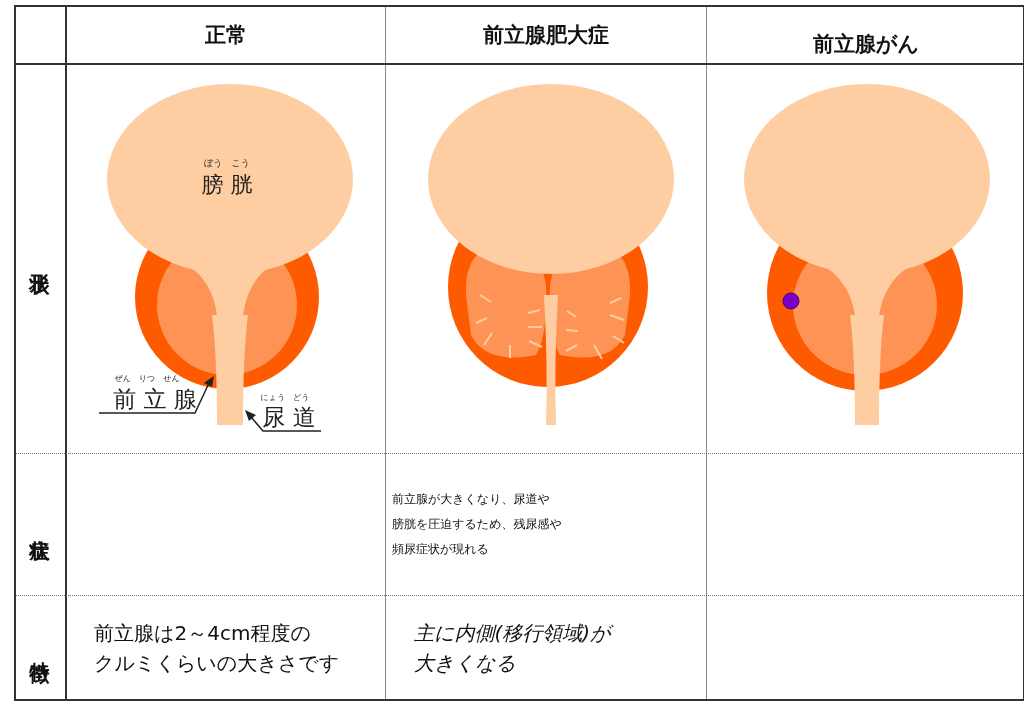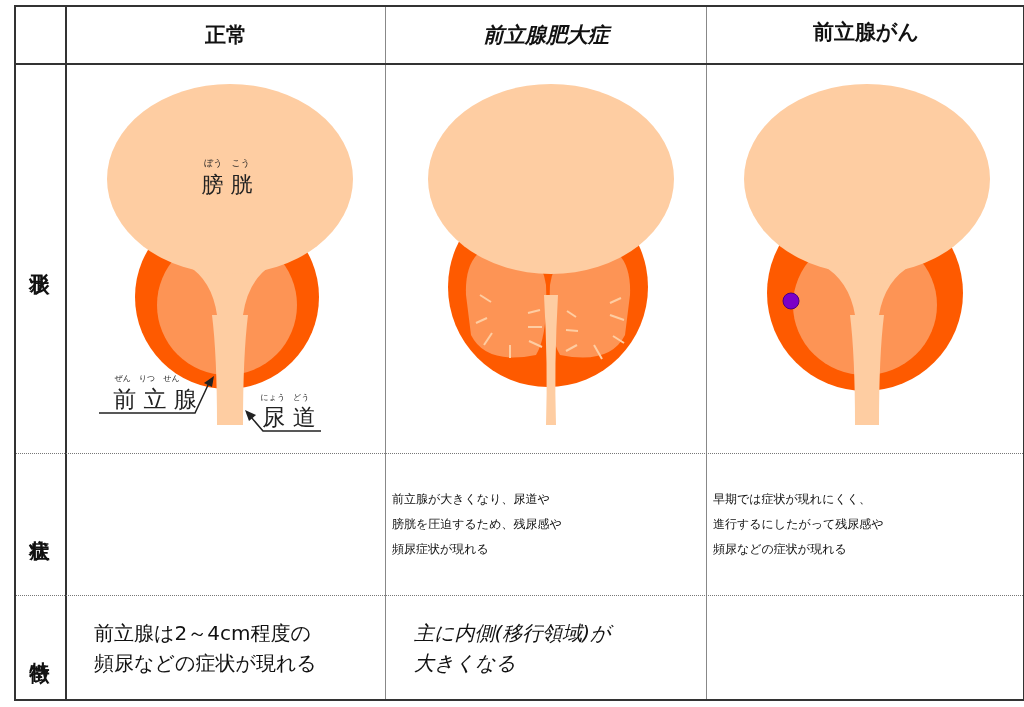--- a/index.html
+++ b/index.html
@@ -28,22 +28,22 @@
   <div class="vline dark" style="left:49px;"></div>
   <div class="vline" style="left:369px;"></div>
   <div class="vline" style="left:690px;"></div>
 
   <div class="hline solid" style="top:56px;"></div>
   <div class="hline dotted" style="top:446px;"></div>
   <div class="hline dotted" style="top:588px;"></div>
 
   <div class="cell hdr" style="left:0;top:0;width:49px;height:56px;"></div>
   <div class="cell hdr" style="left:51px;top:0;width:318px;height:56px;">正常</div>
-  <div class="cell hdr" style="left:370px;top:0;width:320px;height:56px;font-style:italic;">前立腺肥大症</div>
-  <div class="cell hdr" style="left:691px;top:0;width:318px;height:50px;">前立腺がん</div>
+  <div class="cell hdr" style="left:370px;top:0;width:320px;height:56px;">前立腺肥大症</div>
+  <div class="cell hdr" style="left:691px;top:12px;width:318px;height:50px;">前立腺がん</div>
 
   <div class="cell rowlabel" style="left:0;top:58px;width:49px;height:388px;">形状</div>
   <div class="cell rowlabel" style="left:0;top:447px;width:49px;height:141px;">症状</div>
   <div class="cell rowlabel" style="left:0;top:589px;width:49px;height:103px;">特徴</div>
 
   <div class="cell" style="left:51px;top:58px;width:318px;height:388px;">
     <svg width="318" height="388" viewBox="0 0 318 388">
       <circle cx="160" cy="232" r="92" fill="#FE5A00"></circle>
       <ellipse cx="160" cy="240" rx="70" ry="70" fill="#FD9455"></ellipse>
       <path d="M145,250 Q150,290 150,360 L176,360 Q176,290 181,250 Z" fill="#FECDA2"></path>
@@ -96,21 +96,18 @@
       <path d="M115,200 Q142,215 148,250 L172,250 Q178,215 205,200 Z" fill="#FECDA2"></path>
       <ellipse cx="160" cy="114" rx="123" ry="95" fill="#FECDA2"></ellipse>
       <circle cx="84" cy="236" r="8" fill="#7A00C8" stroke="#4a0080" stroke-width="1"></circle>
     </svg>
   </div>
 
   <div class="cell text" style="left:56px;top:447px;width:310px;height:141px;"></div>
   <div class="cell text" style="left:376px;top:447px;width:312px;height:141px;">前立腺が大きくなり、尿道や
 膀胱を圧迫するため、残尿感や
 頻尿症状が現れる</div>
-  <div class="cell text" style="left:697px;top:447px;width:312px;height:141px;">早期では症状が現れにくく、
-進行するにしたがって残尿感や
-頻尿などの症状が現れる</div>
 
   <div class="cell text2" style="left:78px;top:589px;width:290px;height:103px;">前立腺は2～4cm程度の
-頻尿などの症状が現れる</div>
+クルミくらいの大きさです</div>
   <div class="cell text2" style="left:398px;top:589px;width:290px;height:103px;font-style:italic;">主に内側(移行領域)が
 大きくなる</div>
 </div>
 
 </body></html>

